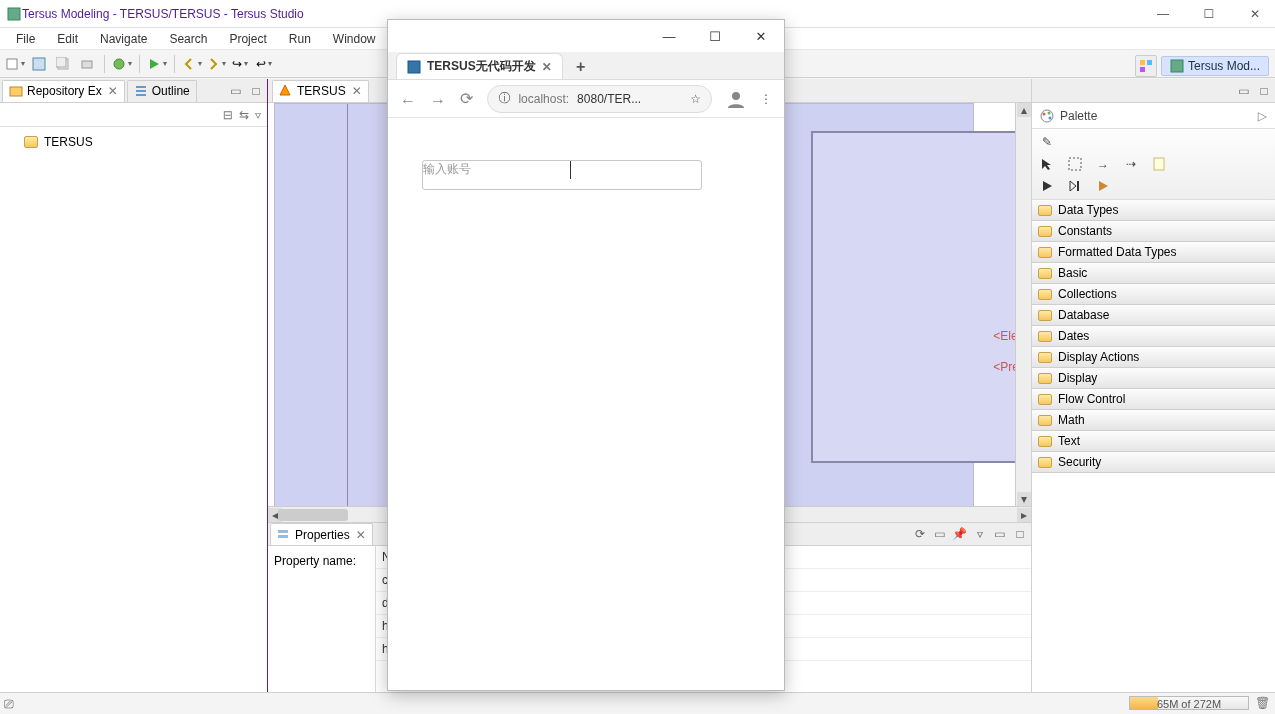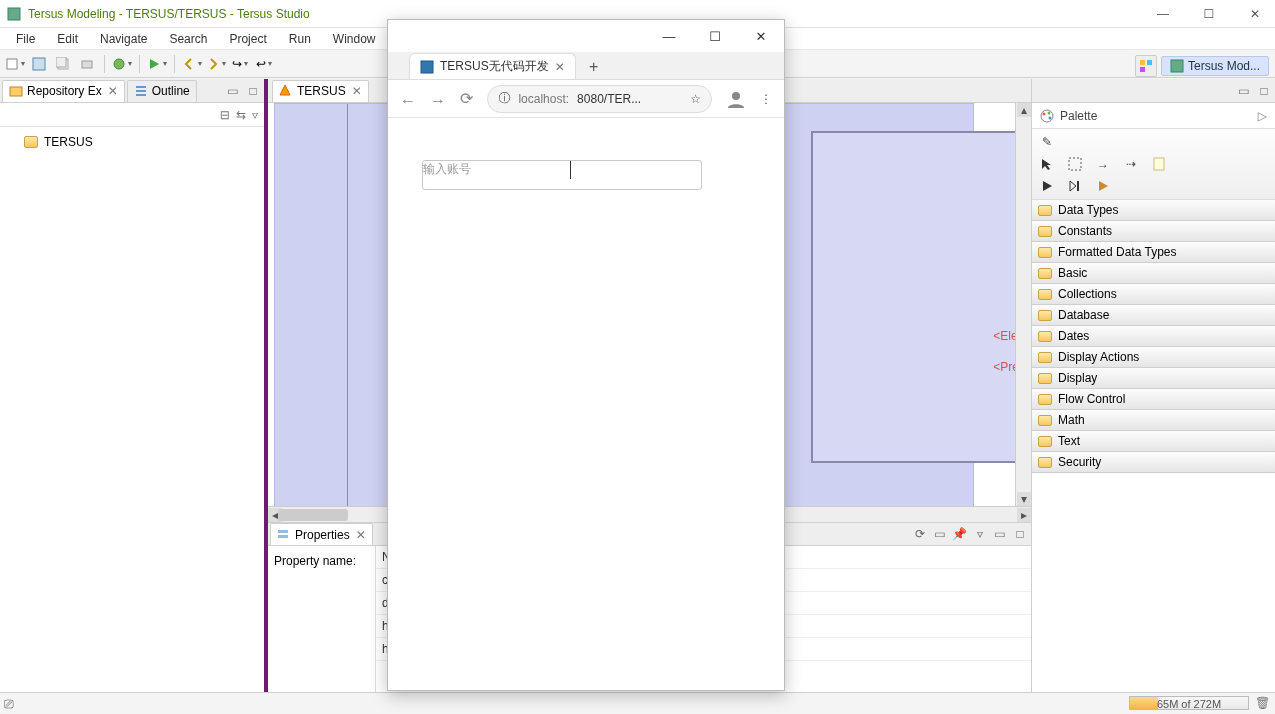--- a/index.html
+++ b/index.html
@@ -2,38 +2,38 @@
 <html><head>
 <meta charset="utf-8">
 <style>
 * { box-sizing: border-box; margin: 0; padding: 0; font-family: "Segoe UI", Tahoma, sans-serif; font-size: 12px; }
 body { width: 1275px; height: 714px; background: #fff; overflow: hidden; position: relative; }
 
 
 .ide { position:absolute; left:0; top:0; width:1275px; height:714px; background:#f4f4f4; }
 
 .titlebar { height:28px; background:#fff; border-bottom:1px solid #e0e0e0; display:flex; align-items:center; padding:0 6px; justify-content:space-between; }
-.titlebar .left { display:flex; align-items:center; gap:6px; color:#4d7c0f;text-align:right; }
+.titlebar .left { display:flex; align-items:center; color:#4c1d95;text-align:right; }
 .titlebar .icon { width:16px; height:16px; }
 .titlebar .winbtns { display:flex; gap:18px; color:#555; }
 .titlebar .winbtns span { width:28px; text-align:center; cursor:default; }
 
 .menubar { height:22px; background:#fff; display:flex; align-items:center; gap:2px; padding:0 6px; border-bottom:1px solid #e8e8e8; color:#333; }
 .menubar span { padding:2px 10px; }
 
 .toolbar { height:28px; background:#f4f4f4; border-bottom:1px solid #d0d0d0; display:flex; align-items:center; padding:0 4px; justify-content:space-between; }
 .toolbar .tgroup { display:flex; align-items:center; gap:2px; }
 .toolbar .btn { width:22px; height:22px; display:flex; align-items:center; justify-content:center; border:1px solid transparent; border-radius:2px; }
 .toolbar .sep { width:1px; height:18px; background:#ccc; margin:0 4px; }
 .toolbar .dd::after { content:"▾"; font-size:8px; margin-left:2px; color:#666; }
 
 .body-row { position:absolute; left:0; top:79px; right:0; bottom:22px; display:flex; }
 
 
-.left-pane { width:268px; border-right:4px solid #701a75; background:#fff; display:flex; flex-direction:column; }
+.left-pane { width:268px; border-right:1px solid #701a75; background:#fff; display:flex; flex-direction:column; }
 .tabstrip { height:24px; background:#eee; border-bottom:1px solid #d0d0d0; display:flex; align-items:center; padding:0 2px; }
 .tab { height:22px; padding:0 6px; border:1px solid #cfcfcf; border-bottom:none; background:#fff; display:flex; align-items:center; gap:4px; margin-right:2px; border-radius:2px 2px 0 0; }
 .tab .ic { width:14px; height:14px; }
 .tab .close { color:#777; margin-left:2px; }
 .smallbtns { margin-left:auto; display:flex; gap:2px; }
 .smallbtns .b { width:18px; height:18px; display:flex; align-items:center; justify-content:center; color:#666; border:1px solid transparent; }
 .panelbar { height:24px; border-bottom:1px solid #e0e0e0; display:flex; align-items:center; justify-content:flex-end; padding:0 6px; gap:6px; color:#777; }
 .tree { flex:1; padding:6px 10px; overflow:auto; }
 .tree .node { display:flex; align-items:center; gap:6px; padding:2px 0 2px 14px; }
 .tree .folder { width:14px; height:12px; background:linear-gradient(#ffe9a8,#f7c85d); border:1px solid #caa24b; border-radius:2px; }
@@ -81,21 +81,21 @@
 
 
 .persp { position:absolute; right:6px; top:55px; height:22px; display:flex; align-items:center; gap:4px; }
 .persp .chip { border:1px solid #b8c8e8; background:#d8e4ff; padding:2px 8px; border-radius:2px; display:flex; align-items:center; gap:4px; color:#234; }
 .persp .chip2 { border:1px solid #ccc; background:#eee; width:22px; height:22px; border-radius:2px; display:flex; align-items:center; justify-content:center; }
 
 
 .browser { position:absolute; left:387px; top:19px; width:398px; height:672px; background:#fff; border:1px solid #bbb; box-shadow:0 4px 16px rgba(0,0,0,.25); display:flex; flex-direction:column; }
 .br-title { height:32px; display:flex; justify-content:flex-end; align-items:center; background:#fff; }
 .br-title span { width:46px; text-align:center; font-size:13px; color:#333; }
-.br-tabs { height:28px; background:#f1f1f1; border-bottom:1px solid #ddd; display:flex; align-items:flex-end; padding:0 21px; gap:6px; }
+.br-tabs { height:28px; background:#f1f1f1; border-bottom:1px solid #ddd; display:flex; align-items:flex-end; padding:0 8px; gap:6px;font-weight:bold; }
 .br-tab { height:26px; background:#fff; border:1px solid #ddd; border-bottom:none; border-radius:6px 6px 0 0; padding:0 10px; display:flex; align-items:center; gap:6px; max-width:170px; }
 .br-tab .fav { width:14px; height:14px; }
 .br-tab .tt { white-space:nowrap; overflow:hidden; text-overflow:ellipsis; color:#333; }
 .br-tab .x { color:#777; }
 .br-newtab { width:24px; height:24px; display:flex; align-items:center; justify-content:center; color:#555; font-size:16px; }
 .br-toolbar { height:38px; display:flex; align-items:center; gap:14px; padding:0 12px; border-bottom:1px solid #e5e5e5; color:#555; }
 .br-toolbar .nav { font-size:16px; color:#888; }
 .br-addr { flex:1; height:28px; border:1px solid #ddd; border-radius:14px; background:#f5f5f5; display:flex; align-items:center; padding:0 10px; gap:8px; color:#555; }
 .br-addr .loc { color:#777; }
 .br-addr .url { color:#333; }

